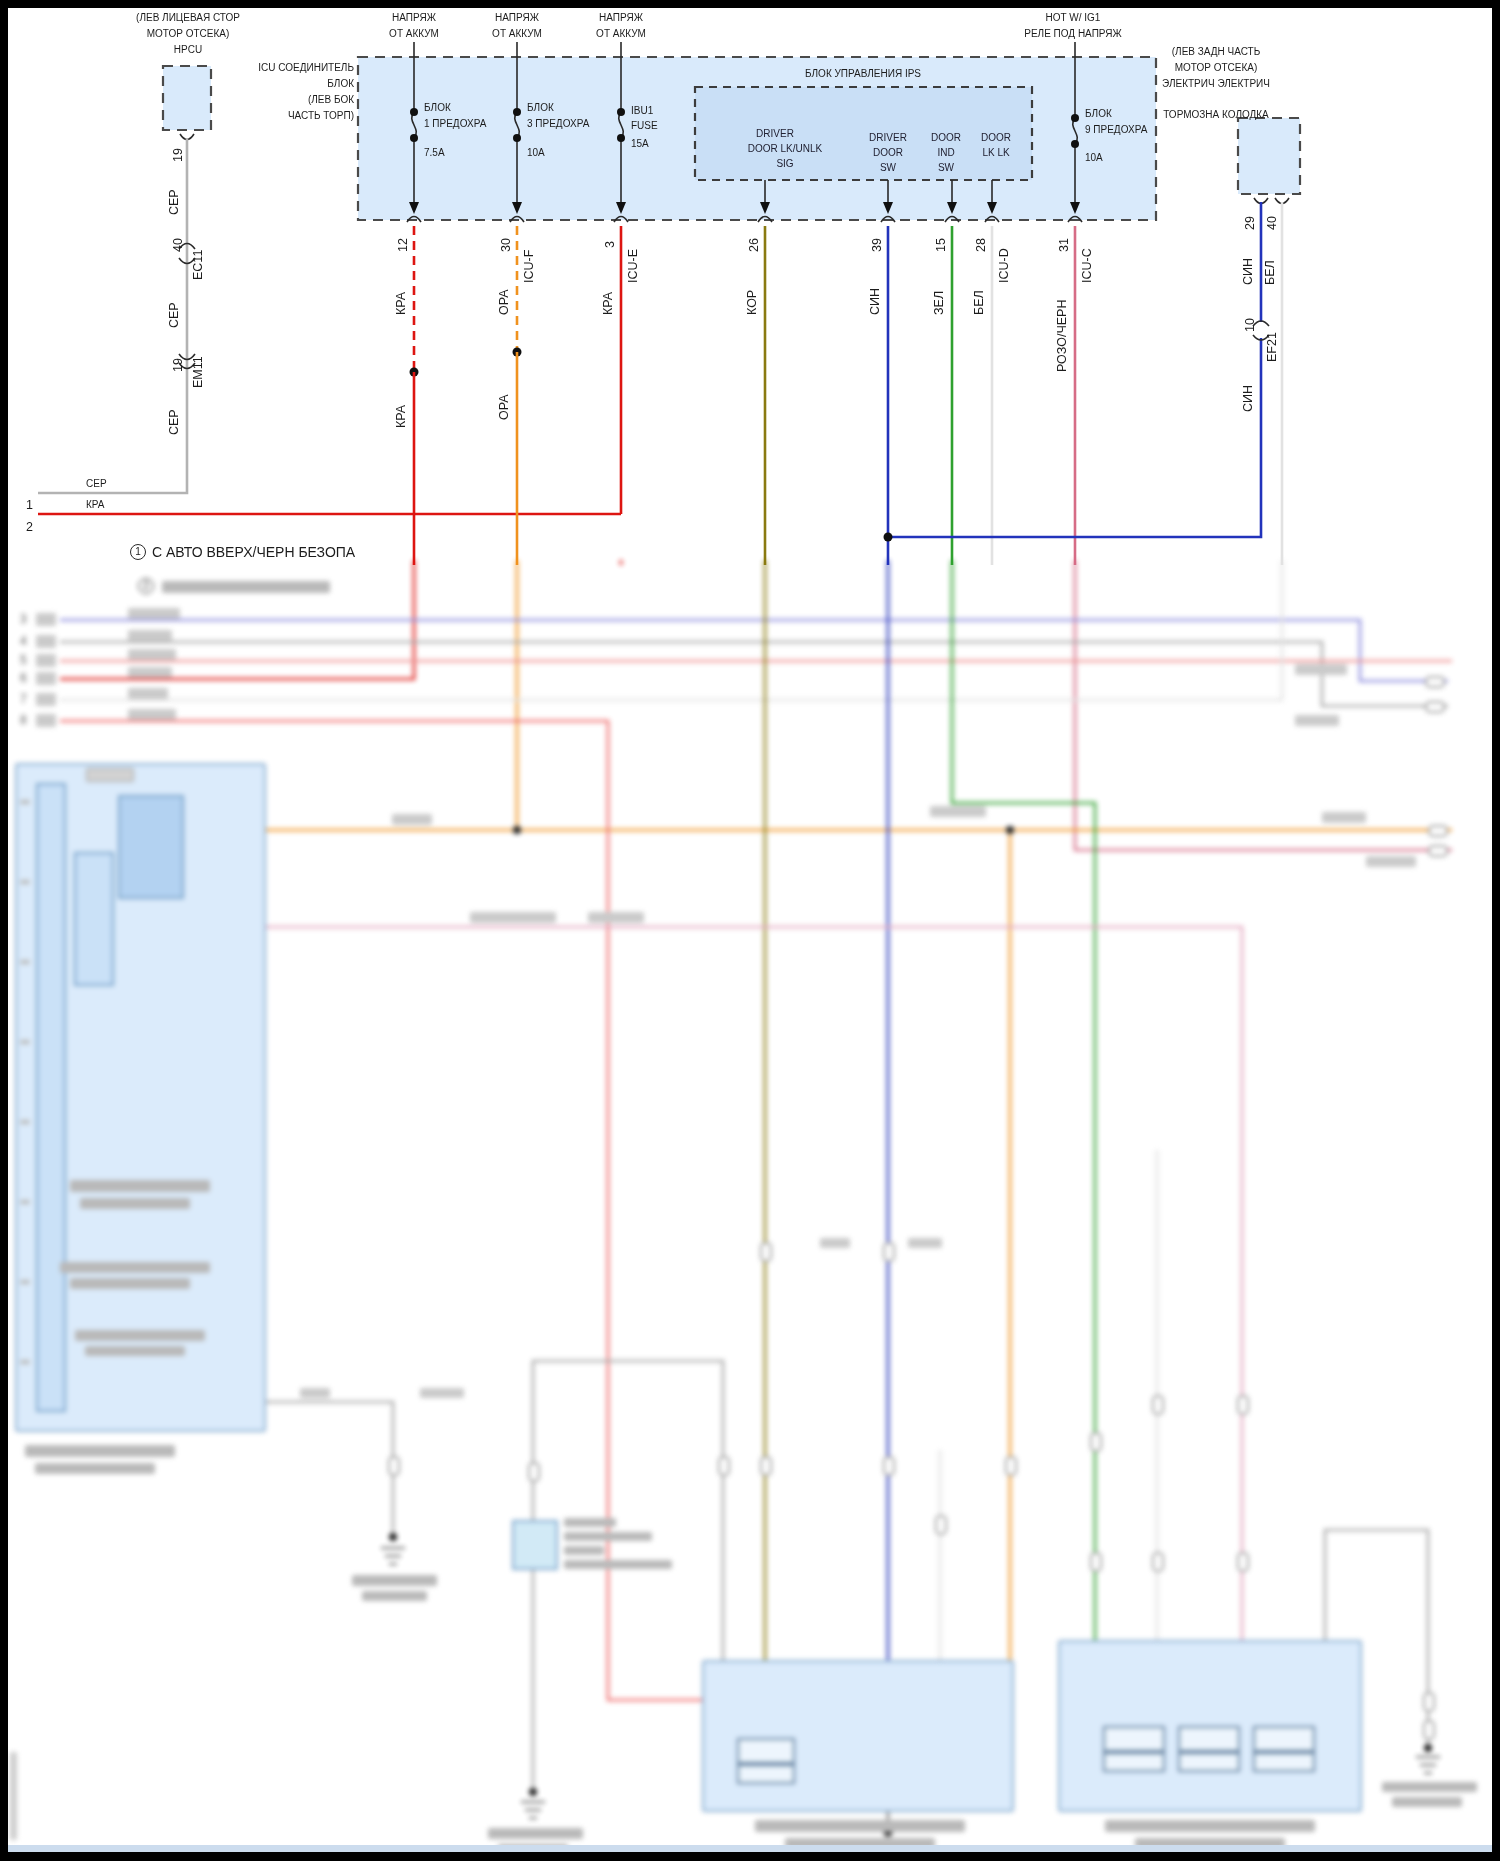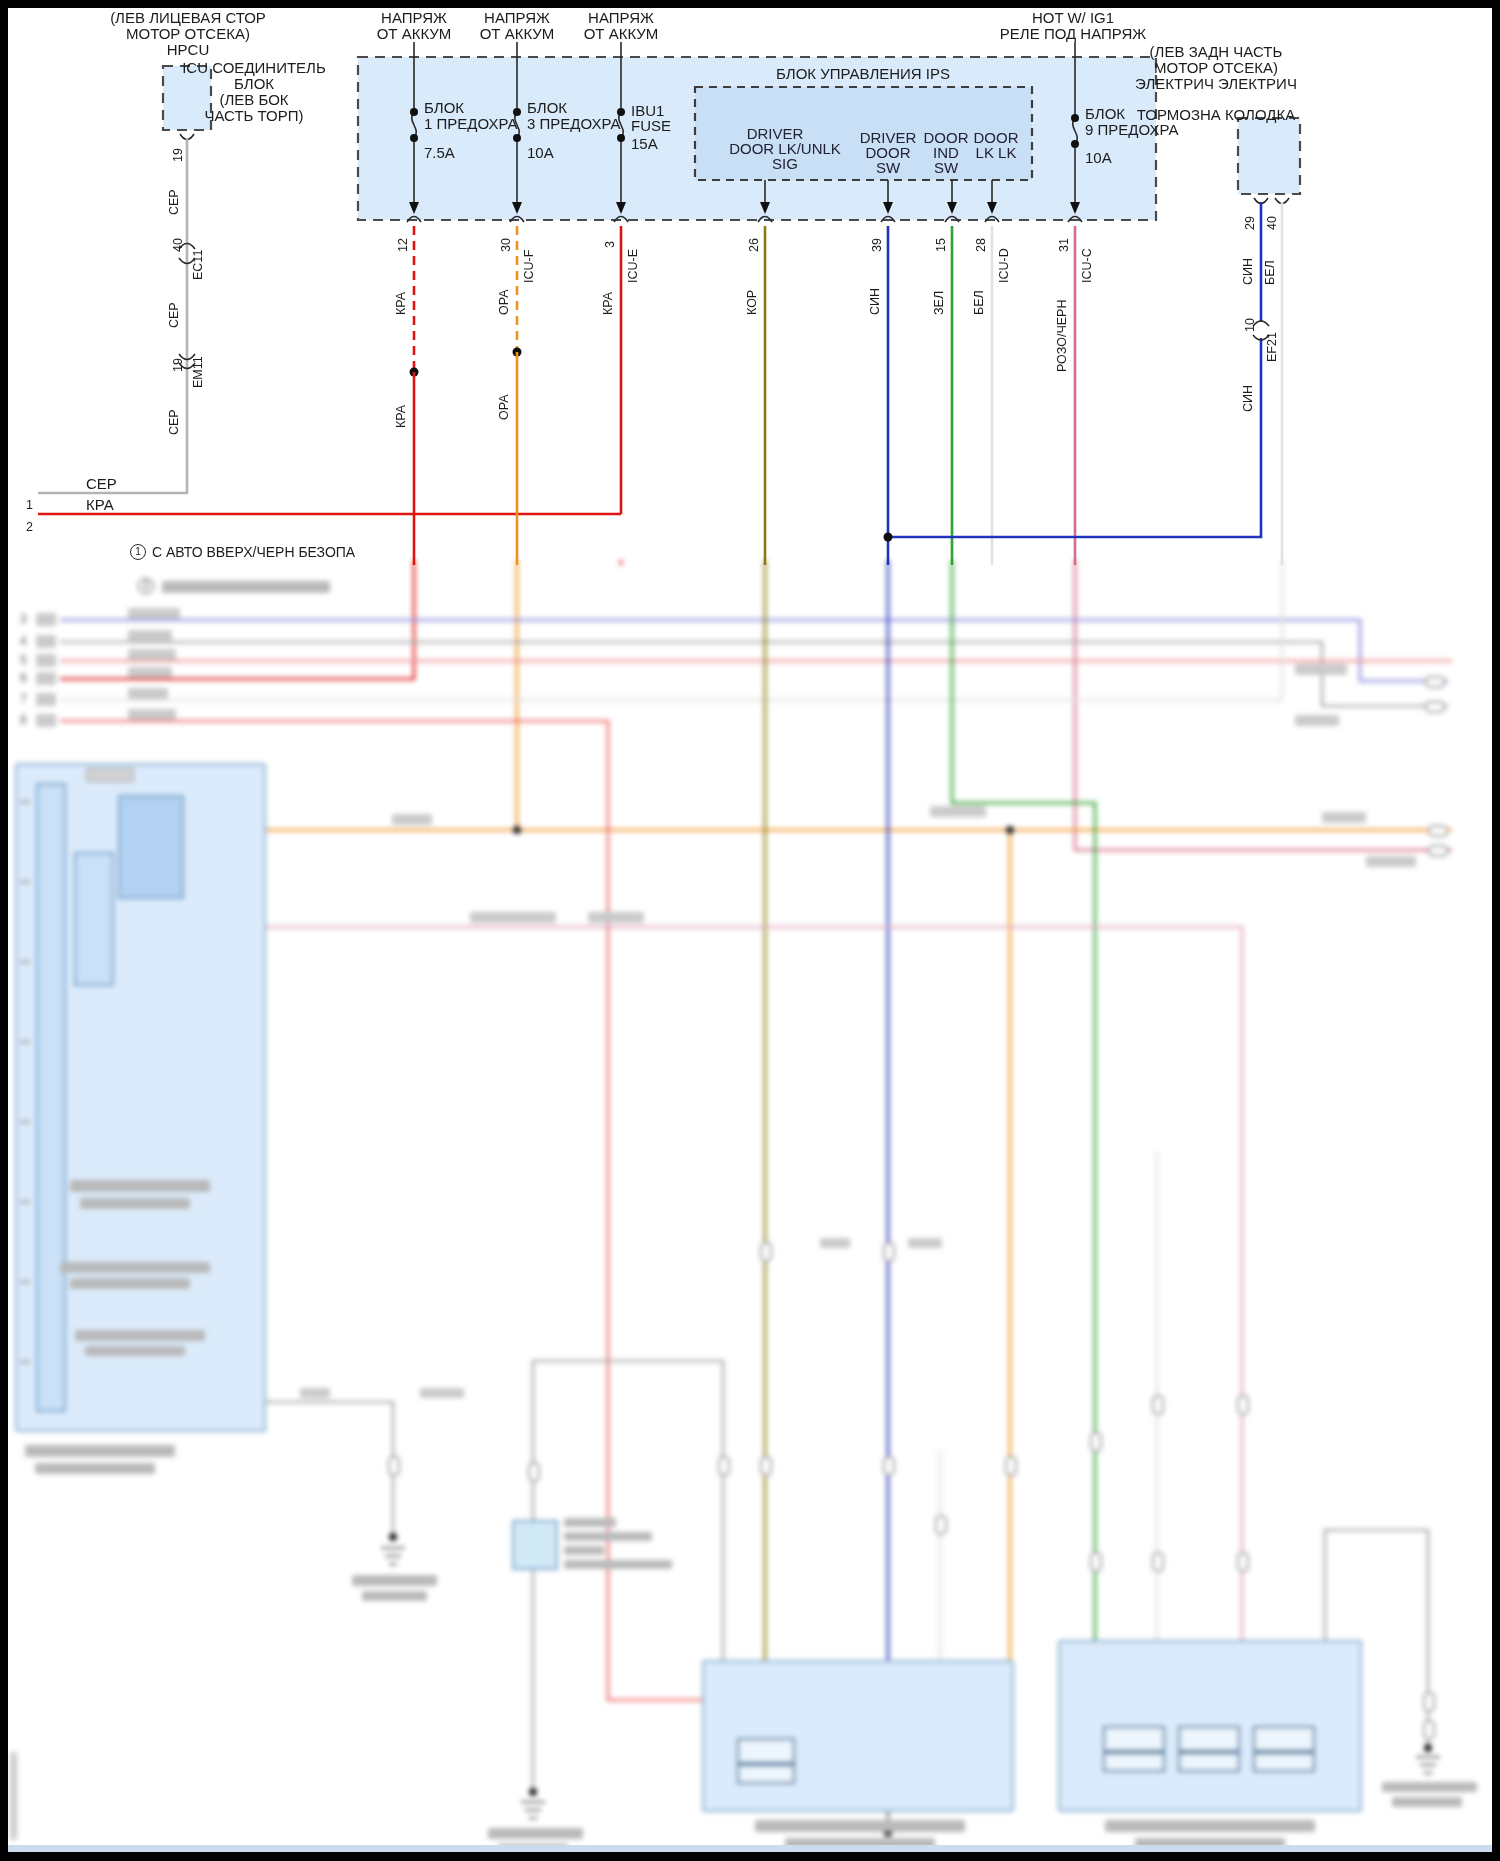--- a/index.html
+++ b/index.html
@@ -1,20 +1,20 @@
 <!DOCTYPE html>
 <html style="--boxfill: #d9eafb; --ipsfill: #c9dff6; --ser: #b3b3b3; --red: #dd1511; --ora: #f0921e; --kor: #8a7a10; --sin: #2233bb; --zel: #2fa12f; --bel: #e2e2e2; --rozo: #d66c86; --pur: #8b8bdd; --pink: #e3a8c0; --salmon: #ee9090; --palered: #ef6a6a;"><head>
 <meta charset="utf-8">
 <style>
   html,body{margin:0;padding:0;background:#e8e8e8}
   #page{position:relative;width:1500px;height:1861px;background:#ffffff;overflow:hidden;
         font-family:"Liberation Sans",sans-serif;color:#1c1c1c}
-  .lab{position:absolute;font-size:15px;line-height:15px;white-space:nowrap}
+  .lab{position:absolute;font-size:10px;line-height:15px;white-space:nowrap}
   .c{transform:translateX(-50%);text-align:center}
-  .rt{text-align:center}
+  .rt{text-align:right}
   .vlab{position:absolute;font-size:12.5px;white-space:nowrap;
         transform:rotate(-90deg);transform-origin:0 0;line-height:13px}
   .bar{position:absolute;background:#b4b4b4;border-radius:2px}
   .chip{position:absolute;background:#c6c6c6;border-radius:2px}
   .cm{position:absolute;width:8px;height:16px;border:2px solid #9a9a9a;border-radius:5px;background:#fff}
   .cmh{position:absolute;width:16px;height:8px;border:2px solid #9a9a9a;border-radius:5px;background:#fff}
   .circ{position:absolute;width:14px;height:14px;border:1.5px solid #2a2a2a;border-radius:50%;
         font-size:10px;text-align:center;line-height:14px}
   svg.layer{position:absolute;left:0;top:0}
   .w{fill:none;stroke-width:2.6}

